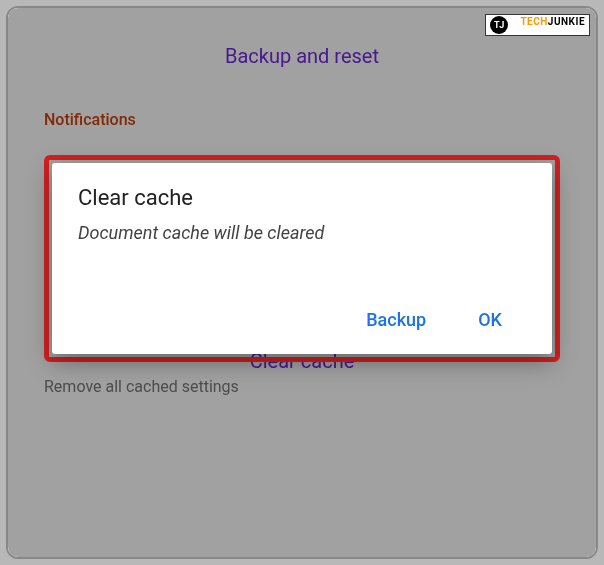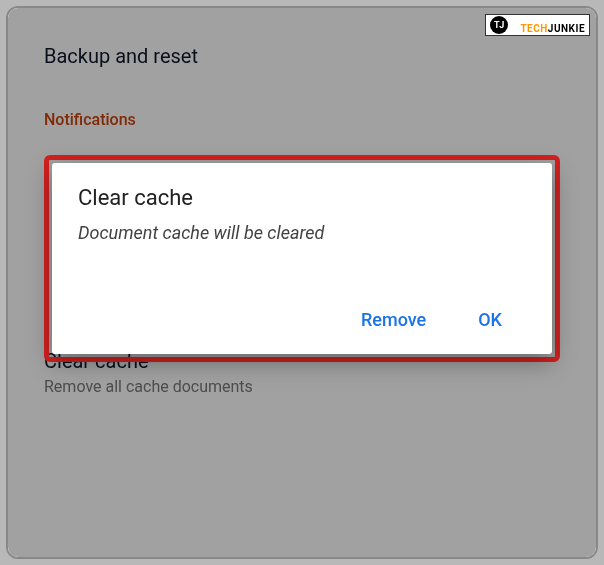--- a/index.html
+++ b/index.html
@@ -20,21 +20,21 @@
       overflow: hidden;
     }
     .watermark {
       position: absolute;
       top: 6px;
       right: 6px;
       background: #fff;
       border: 1px solid #333;
       padding: 1px 4px;
       display: flex;
-      align-items: flex-end;
+      align-items: flex-start;
       gap: 12px;
       z-index: 100;
       font-size: 10px;
       font-weight: bold;
       letter-spacing: 0.5px;
     }
     .watermark-icon {
       width: 18px;
       height: 18px;
       border-radius: 50%;
@@ -61,23 +61,24 @@
     .scrim {
       position: absolute;
       inset: 0;
       background: rgba(0,0,0,0.34);
     }
     .settings-item {
       padding: 12px 0 20px 0;
     }
     .settings-title {
       font-size: 20px;
-      color: #0f172a;
+      color: #6d28d9;
       font-weight: 400;
       margin-bottom: 4px;
+      text-align: center;
     }
     .settings-subtitle {
       font-size: 16px;
       color: #757575;
     }
     .section-header {
       font-size: 16px;
       color: #c2410c;
       font-weight: 500;
       padding: 18px 0 8px 0;
@@ -147,31 +148,31 @@
       <div class="settings-title">Backup and reset</div>
     </div>
 
     <div class="section-header">Notifications</div>
 
     <div class="spacer-large"></div>
 
 
     <div class="settings-item">
       <div class="settings-title">Clear cache</div>
-      <div class="settings-subtitle">Remove all cache documents</div>
+      <div class="settings-subtitle">Remove all cached settings</div>
     </div>
 
   </div>
 
   <div class="scrim"></div>
 
   <div class="dialog-highlight">
     <div class="dialog">
       <div class="dialog-title">Clear cache</div>
       <div class="dialog-message">Document cache will be cleared</div>
       <div class="dialog-actions">
-        <button class="dialog-btn">Remove</button>
+        <button class="dialog-btn">Backup</button>
         <button class="dialog-btn">OK</button>
       </div>
     </div>
   </div>
 
 </div>
 
 </body></html>

